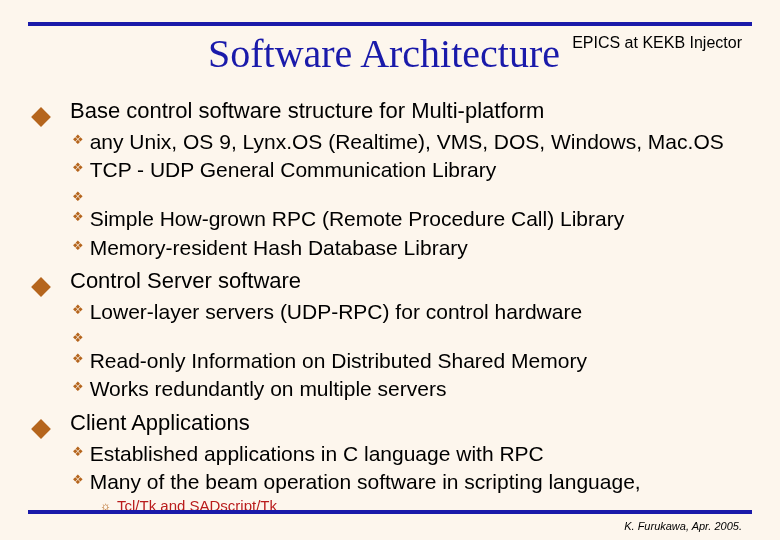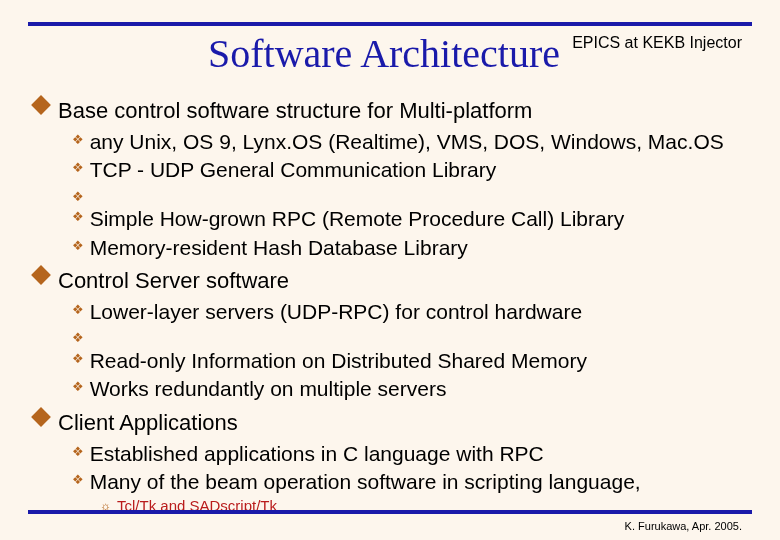--- a/index.html
+++ b/index.html
@@ -42,22 +42,23 @@
     position: absolute;
     top: 98px;
     left: 34px;
     right: 30px;
   }
   .sec {
     margin-bottom: 2px;
   }
   .sec-head {
     display: flex;
-    align-items: flex-start;
+    align-items: flex-end;
     margin-bottom: 4px;
+    gap: 12px;
   }
   .diamond {
     width: 14px;
     height: 14px;
     background: #b5651d;
     transform: rotate(45deg);
     margin-right: 10px;
     flex-shrink: 0;
   }
   .sec-title {
@@ -109,20 +110,21 @@
     left: 28px;
     right: 28px;
     height: 4px;
     background: #1a1aaa;
   }
   .footer-text {
     position: absolute;
     bottom: 8px;
     right: 38px;
     font-size: 11px;
+    font-style: italic;
     color: #000;
   }
 </style>
 </head>
 <body>
 
 <div class="header-text">EPICS at KEKB Injector</div>
 <div class="top-rule"></div>
 <div class="title">Software Architecture</div>
 

